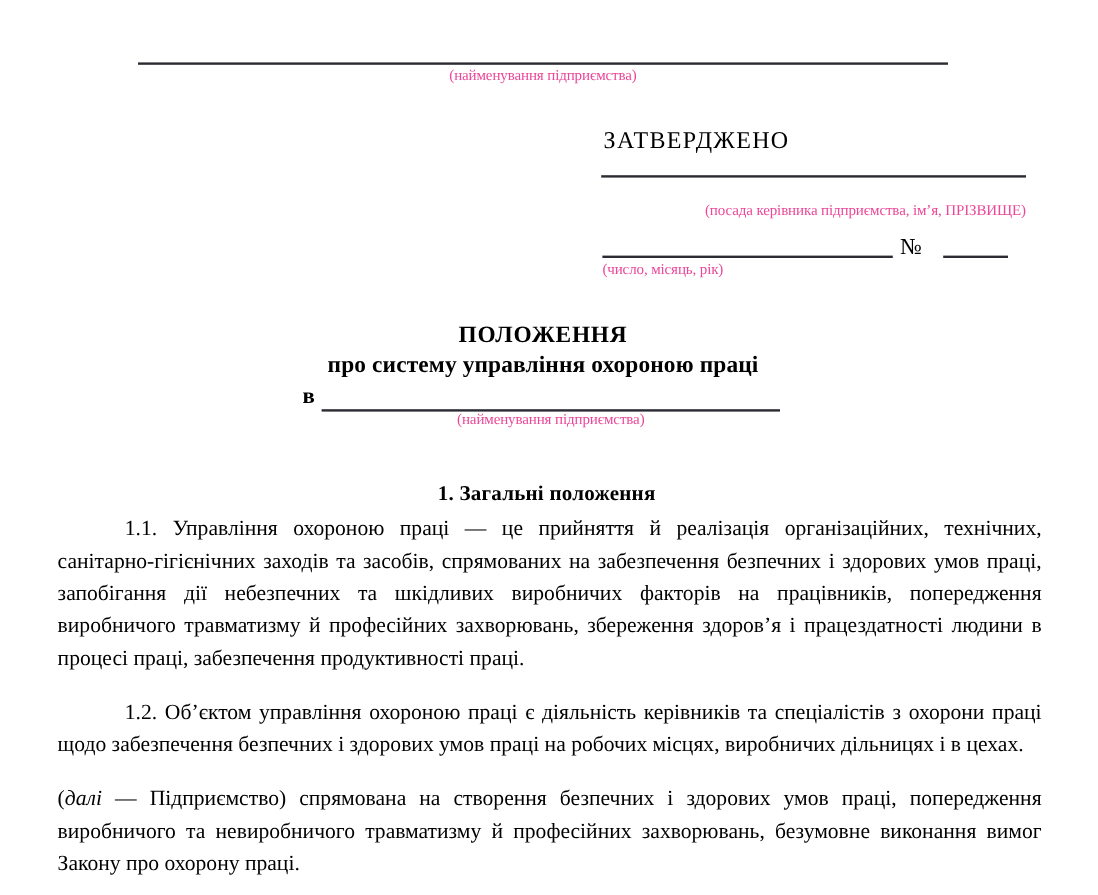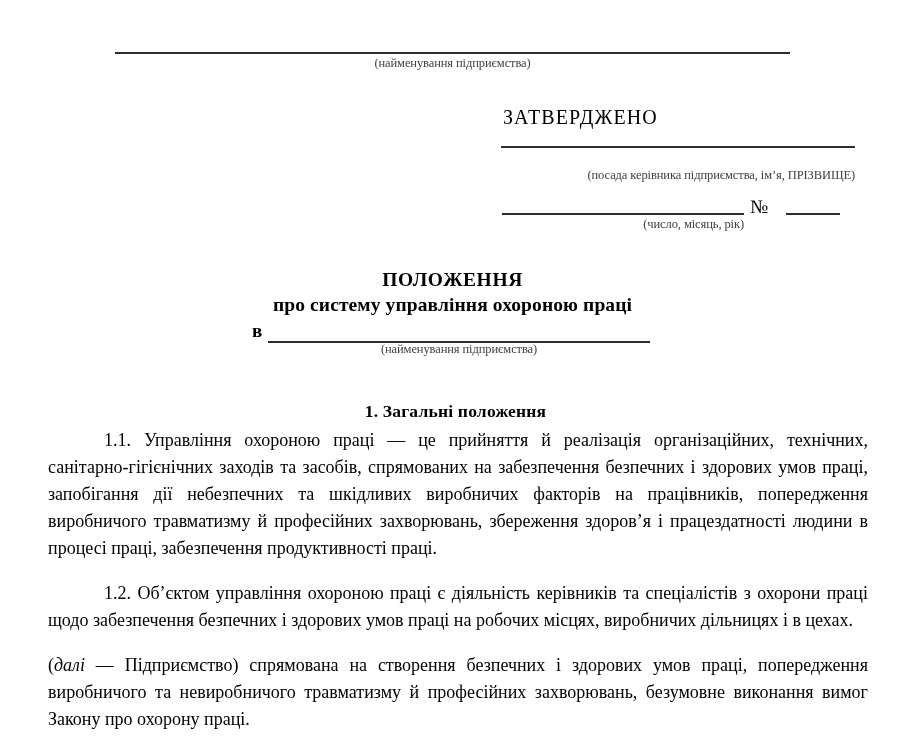--- a/index.html
+++ b/index.html
@@ -31,21 +31,21 @@
     border-top: 2px solid #2b2b33;
   }
 
   
   .caption {
     position: absolute;
     font-size: 12.5px;
     line-height: 1.1;
     letter-spacing: -0.1px;
     white-space: nowrap;
-    color: #404040;
+    color: #ec4899;
   }
 
   
   #top-rule { left: 115px; top: 52px; width: 675px; }
   #top-caption {
     left: 0; top: 57px; width: 905px; text-align: center;
     padding-left: 0;
   }
 
   #approved-word {
@@ -64,21 +64,21 @@
 
   #date-rule { left: 502px; top: 213px; width: 242px; }
   #numero {
     position: absolute;
     left: 750px; top: 196px;
     font-size: 19px;
     white-space: nowrap;
   }
   #num-rule { left: 786px; top: 213px; width: 54px; }
   #date-caption {
-    left: 502px; top: 218px; width: 242px; text-align: right;
+    left: 502px; top: 218px; width: 242px; text-align: left;
   }
 
   
   #doc-title {
     position: absolute;
     left: 0; top: 269px; width: 915px;
     text-align: center;
     font-size: 19.5px;
     font-weight: bold;
     letter-spacing: 0.6px;

